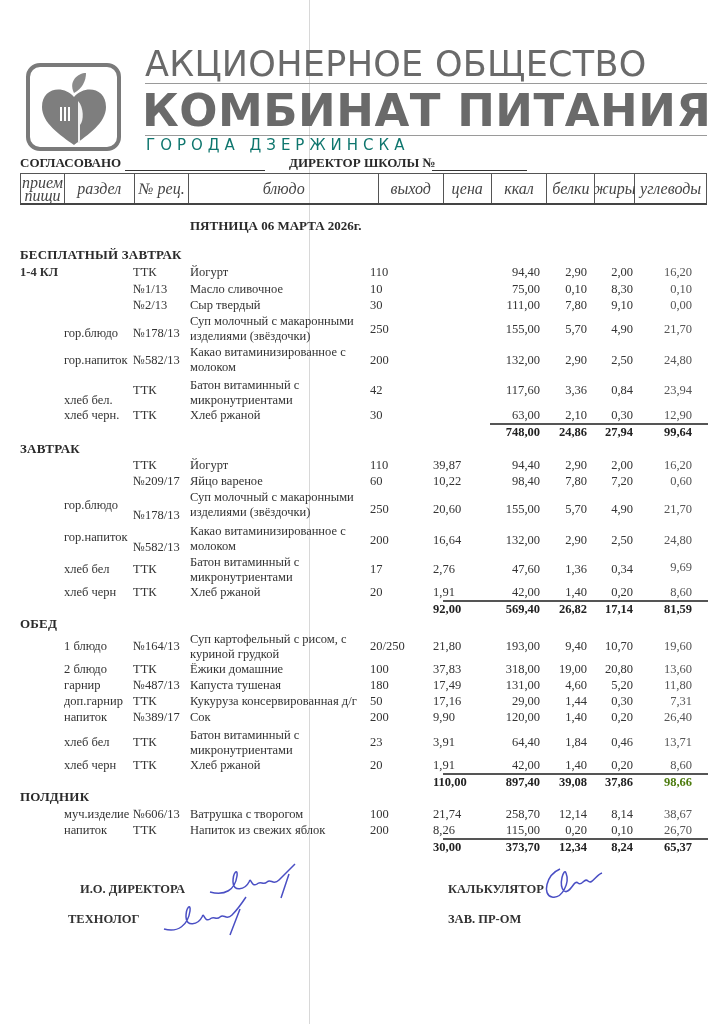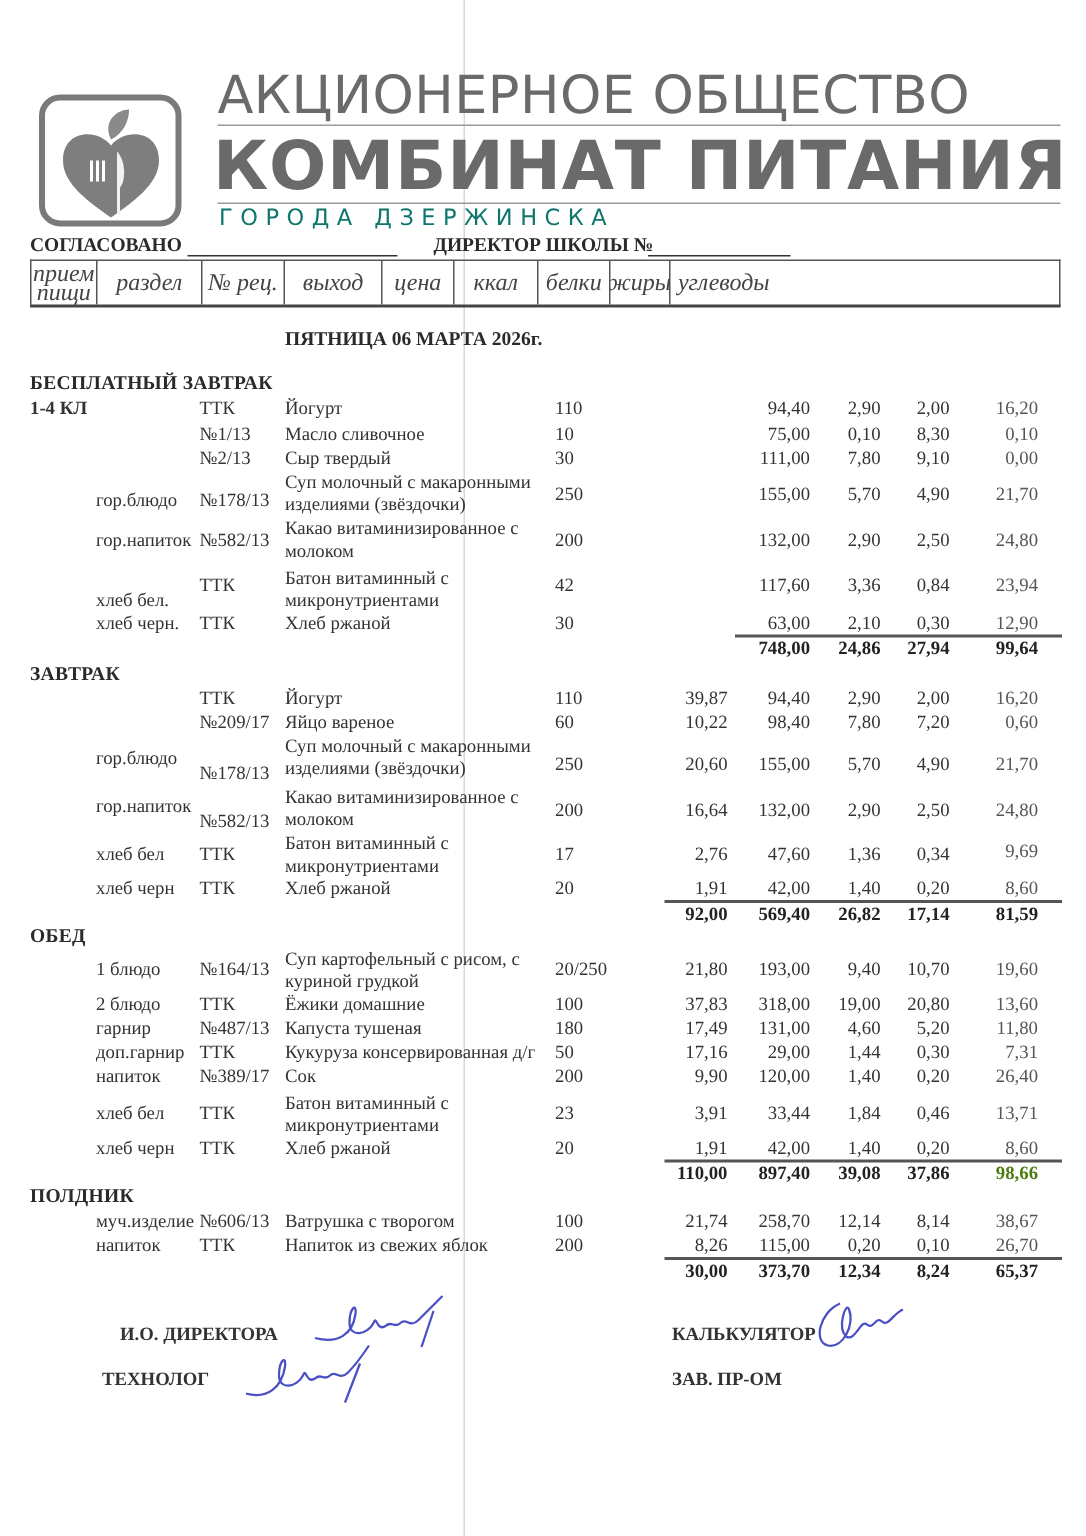--- a/index.html
+++ b/index.html
@@ -35,21 +35,21 @@
   .date { position:absolute; left:190px; top:218px; font-size:13px; font-weight:bold; }
 
   .section { position:absolute; left:20px; font-size:13px; font-weight:bold; letter-spacing:0.2px; }
   .row { position:absolute; left:0; width:724px; font-size:12.5px; color:#333; }
   .row span { position:absolute; white-space:nowrap; }
   .c-grp  { left:20px; font-weight:bold; }
   .c-sec  { left:64px; }
   .c-rec  { left:133px; }
   .c-dish { left:190px; line-height:14px; }
   .c-out  { left:370px; width:80px; text-align:left; }
-  .c-price{ left:445px; width:40px; text-align:right; }
+  .c-price{ left:433px; width:40px; text-align:left; }
   .c-kcal { left:493px; width:47px; text-align:right; }
   .c-prot { left:549px; width:38px; text-align:right; }
   .c-fat  { left:599px; width:34px; text-align:right; }
   .c-carb { left:650px; width:42px; text-align:right; color:#555; }
 
   .totline { position:absolute; height:2px; background:#555; }
   .totrow span { font-weight:bold; color:#222; }
 
   .sig-label { position:absolute; font-size:12.5px; font-weight:bold; color:#333; }
   .sig { position:absolute; }
@@ -77,20 +77,21 @@
 
 <div class="approved">СОГЛАСОВАНО</div>
 <div class="approved-line2"></div>
 <div class="director">ДИРЕКТОР ШКОЛЫ №</div>
 <div class="director-line"></div>
 
 <div class="colhead">
   <div style="width:44px">прием пищи</div>
   <div style="width:70px">раздел</div>
   <div style="width:55px">№ рец.</div>
+  <div style="width:190px">блюдо</div>
   <div style="width:65px">выход</div>
   <div style="width:48px">цена</div>
   <div style="width:56px">ккал</div>
   <div style="width:48px">белки</div>
   <div style="width:40px">жиры</div>
   <div style="width:71px">углеводы</div>
 </div>
 
 <div class="date">ПЯТНИЦА 06 МАРТА 2026г.</div>
 
@@ -311,21 +312,21 @@
   <span class="c-fat">0,20</span>
   <span class="c-carb">26,40</span>
 </div>
 <div class="row" style="top:728px">
   <span class="c-sec" style="top:7px">хлеб бел</span>
   <span class="c-rec" style="top:7px">ТТК</span>
   <span class="c-dish">Батон витаминный с</span>
   <span class="c-dish" style="top:15px">микронутриентами</span>
   <span class="c-out" style="top:7px">23</span>
   <span class="c-price" style="top:7px">3,91</span>
-  <span class="c-kcal" style="top:7px">33,44</span>
+  <span class="c-kcal" style="top:7px">64,40</span>
   <span class="c-prot" style="top:7px">1,84</span>
   <span class="c-fat" style="top:7px">0,46</span>
   <span class="c-carb" style="top:7px">13,71</span>
 </div>
 <div class="row" style="top:758px">
   <span class="c-sec">хлеб черн</span>
   <span class="c-rec">ТТК</span>
   <span class="c-dish">Хлеб ржаной</span>
   <span class="c-out">20</span>
   <span class="c-price">1,91</span>

